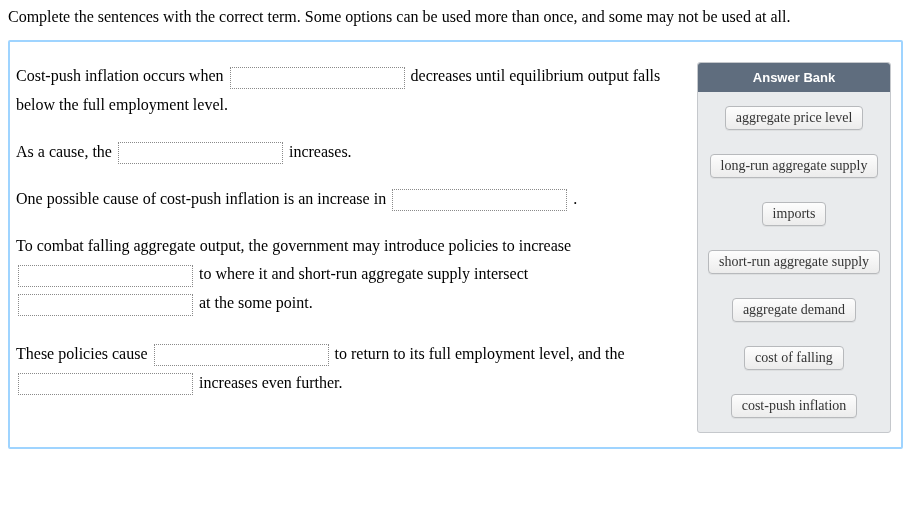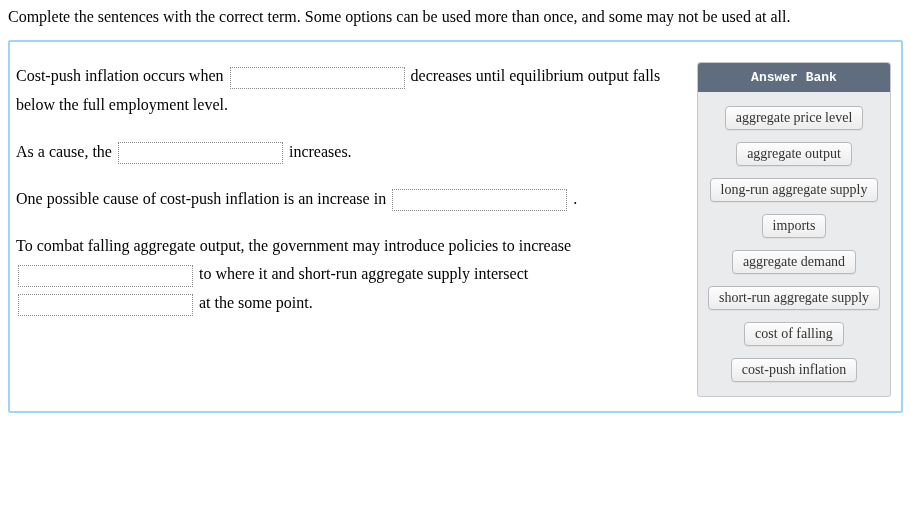--- a/index.html
+++ b/index.html
@@ -47,32 +47,32 @@
     width: 194px;
     background: #e9ebed;
     border: 1px solid #c5c8cc;
     border-radius: 3px;
     padding: 0 0 12px 0;
     flex-shrink: 0;
   }
   .answer-bank-header {
     background: #5f6d7e;
     color: #fff;
-    font-family: Liberation Mono, monospace;
+    font-family: Liberation Sans, sans-serif;
     font-size: 13px;
     font-weight: 600;
     text-align: center;
     padding: 7px 4px;
     border-radius: 3px 3px 0 0;
   }
   .answer-list {
     display: flex;
     flex-direction: column;
     align-items: center;
-    gap: 12px;
+    gap: 24px;
     padding: 14px 8px 2px 8px;
   }
   .answer-item {
     display: inline-block;
     background: linear-gradient(#fdfdfd, #ececec);
     border: 1px solid #b7b9bc;
     border-radius: 4px;
     padding: 3px 10px;
     font-family: Georgia, 'Times New Roman', serif;
     font-size: 14px;
@@ -110,30 +110,36 @@
     </div>
 
     <div class="para" style="">
       <span>To combat falling aggregate output, the government may introduce policies to increase </span><br>
       <span class="blank wide"></span>
       <span> to where it and short-run aggregate supply intersect </span><br>
       <span class="blank wide"></span>
       <span> at the some point.</span>
     </div>
 
+    <div class="para" style="margin-top:22px;">
+      <span>These policies cause </span>
+      <span class="blank wide"></span>
+      <span> to return to its full employment level, and the </span>
+      <span class="blank wide"></span>
+      <span> increases even further.</span>
+    </div>
 
   </div>
 
   <div class="answer-bank">
     <div class="answer-bank-header">Answer Bank</div>
     <div class="answer-list">
       <span class="answer-item">aggregate price level</span>
-      <span class="answer-item">aggregate output</span>
       <span class="answer-item">long-run aggregate supply</span>
       <span class="answer-item">imports</span>
+      <span class="answer-item">short-run aggregate supply</span>
       <span class="answer-item">aggregate demand</span>
-      <span class="answer-item">short-run aggregate supply</span>
       <span class="answer-item">cost of falling</span>
       <span class="answer-item">cost-push inflation</span>
     </div>
   </div>
 
 </div>
 
 </body></html>

